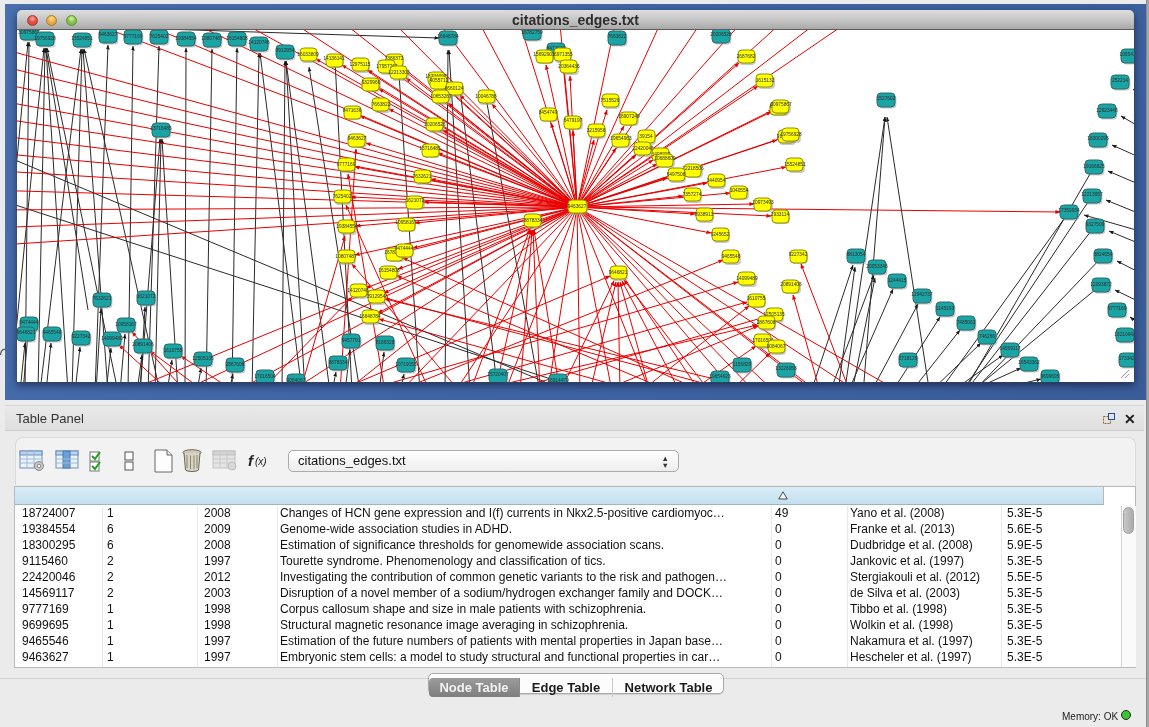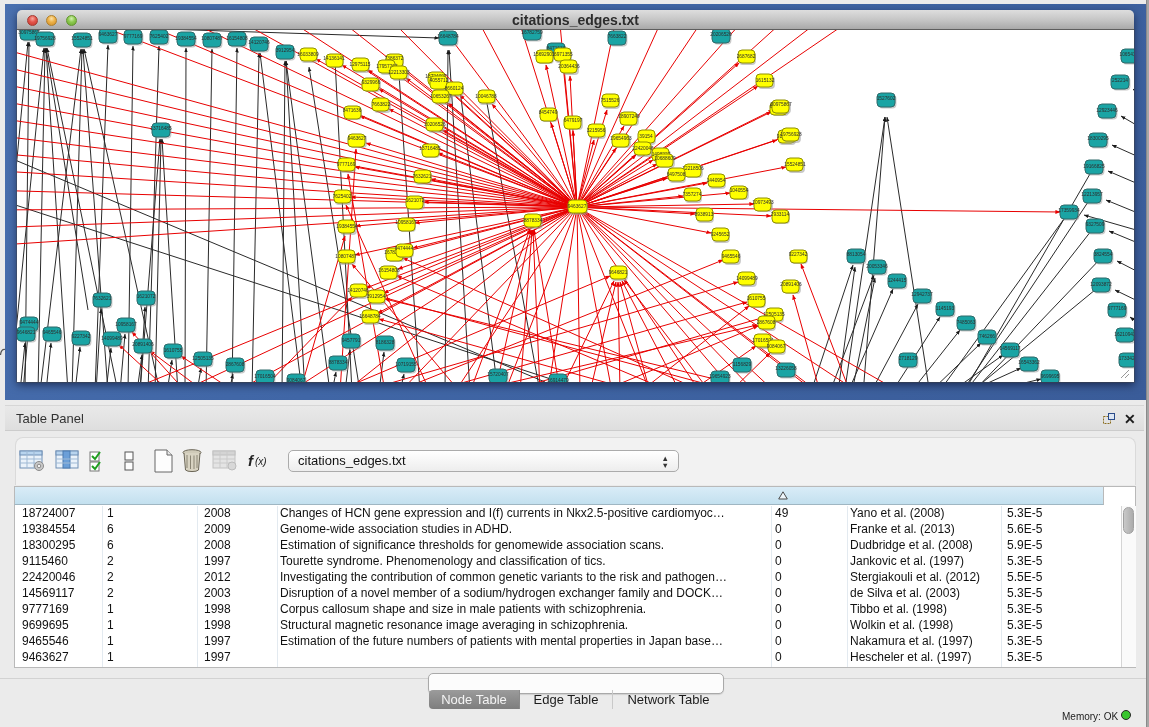--- a/index.html
+++ b/index.html
@@ -27,21 +27,21 @@
 #rowsbox{position:absolute;left:15px;top:506px;width:1088px;height:161px;background:#fff}
 .tr{position:relative;height:16px;width:100%;font-size:12px;color:#111;white-space:nowrap}
 .c{position:absolute;top:0;overflow:hidden}
 .vgrid{position:absolute;top:506px;width:1px;height:161px;background:#e3eaf0}
 .c1{left:7px;width:80px}.c2{left:92px;width:88px}.c3{left:189px;width:70px}
 .c4{left:265px;width:488px}.c5{left:760px;width:68px}.c6{left:835px;width:148px}.c7{left:992px;width:95px}
 #vscroll{position:absolute;left:1121px;top:506px;width:15px;height:161px;background:#fafafa;border-left:1px solid #d5d5d5}
 #vthumb{position:absolute;left:1123px;top:507px;width:11px;height:27px;background:linear-gradient(90deg,#c9c9c9,#ababab);border-radius:6px;border:1px solid #a0a0a0}
 #tabline{position:absolute;left:0px;top:678px;width:1146px;height:1px;background:#d2d2d2}
 #tabs{position:absolute;left:428px;top:673px;width:296px;height:21px;background:#fcfcfc;border:1px solid #a9a9a9;border-radius:5px;box-shadow:0 1px 1px rgba(0,0,0,.12)}
-.seg{position:absolute;top:16px;height:19px;font-size:13px;font-weight:normal;color:#1c1c1c;text-align:center;line-height:19px}
+.seg{position:absolute;top:4px;height:19px;font-size:13px;font-weight:bold;color:#1c1c1c;text-align:center;line-height:19px}
 #seg1{left:0;width:91px;background:linear-gradient(#9b9b9b,#7e7e7e);color:#f4f4f4;border-radius:4px 0 0 4px;border-right:1px solid #8a8a8a}
 #seg2{left:92px;width:90px}
 #seg3{left:183px;width:112px;border-left:1px solid #c9c9c9}
 #memory{position:absolute;left:1062px;top:711px;font-size:10px;color:#222}
 #memdot{position:absolute;left:1121px;top:710px;width:10px;height:10px;border-radius:50%;background:#38c52e;border:1.5px solid #262626}
 </style></head><body>
 <div id="page">
 <div id="frame"></div>
 <div id="win"></div>
 <div id="titlebar">
@@ -859,20 +859,21 @@
         <div class="c c3">1997</div>
         <div class="c c4">Estimation of the future numbers of patients with mental properties in Japan base…</div>
         <div class="c c5">0</div>
         <div class="c c6">Nakamura et al. (1997)</div>
         <div class="c c7">5.3E-5</div>
       </div>
       <div class="tr">
         <div class="c c1">9463627</div>
         <div class="c c2">1</div>
         <div class="c c3">1997</div>
+        <div class="c c4">Embryonic stem cells: a model to study structural and functional properties in car…</div>
         <div class="c c5">0</div>
         <div class="c c6">Hescheler et al. (1997)</div>
         <div class="c c7">5.3E-5</div>
       </div>
     </div>
 <div class="vgrid" style="left:102px"></div>
     <div class="vgrid" style="left:197px"></div>
 <div class="vgrid" style="left:277px"></div>
     <div class="vgrid" style="left:771px"></div>
 <div class="vgrid" style="left:847px"></div>

